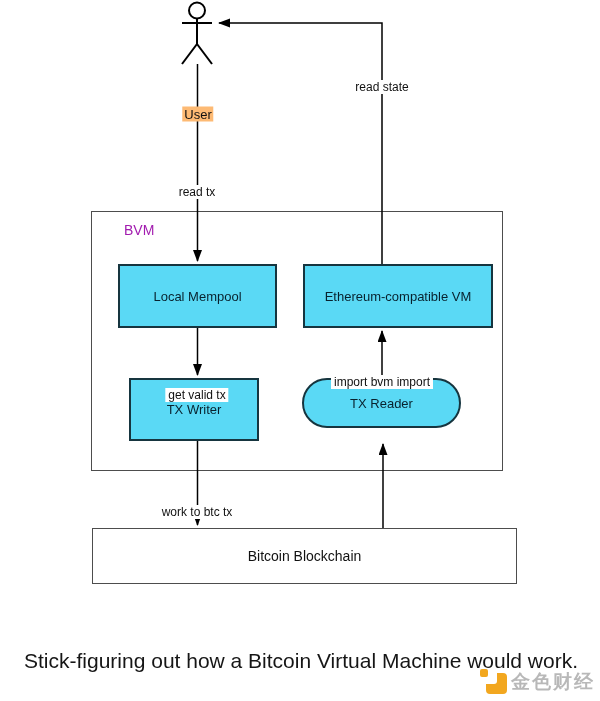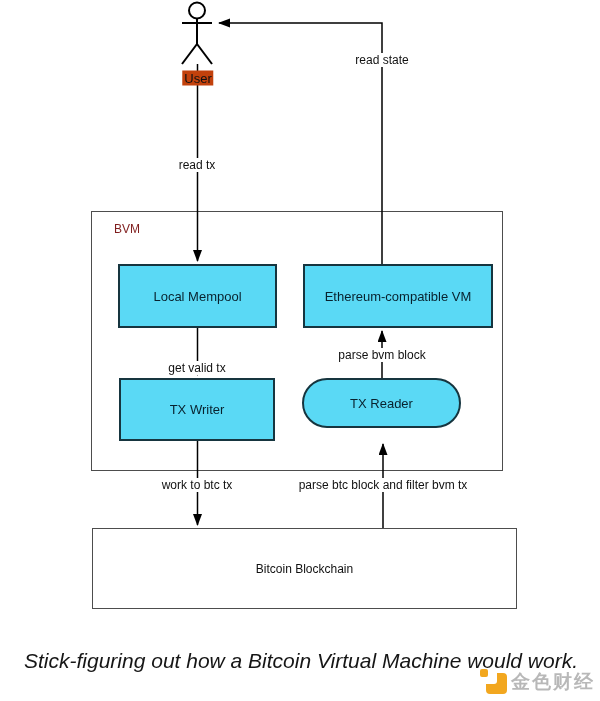--- a/index.html
+++ b/index.html
@@ -16,50 +16,50 @@
     position:relative;width:600px;height:701px;background:#ffffff;overflow:hidden;
     font-family:"Liberation Sans", sans-serif;color:var(--text);
   }
   .layer{position:absolute;left:0;top:0;}
   
   .container-box{
     position:absolute;left:91px;top:211px;width:412px;height:260px;
     border:1px solid var(--container-border);background:#ffffff;box-sizing:border-box;
   }
   .container-label{
-    position:absolute;left:114px;top:222px;font-size:12px;color:#7f1d1d;
+    position:absolute;left:124px;top:222px;font-size:14px;color:#a21caf;
   }
   
   .node{
     position:absolute;box-sizing:border-box;
     background:var(--node-fill);border:2px solid var(--node-border);
     display:flex;align-items:center;justify-content:center;
     font-size:13px;color:#08222e;text-align:left;
   }
   .node.plain{
     background:#ffffff;border:1px solid var(--container-border);color:#111;
   }
   #node-local-mempool{left:118px;top:264px;width:159px;height:64px;}
   #node-evm{left:303px;top:264px;width:190px;height:64px;}
-  #node-tx-writer{left:119px;top:378px;width:156px;height:63px;}
+  #node-tx-writer{left:129px;top:378px;width:130px;height:63px;}
   #node-tx-reader{left:302px;top:378px;width:159px;height:50px;border-radius:30px;}
-  #node-bitcoin{left:92px;top:528px;width:425px;height:81px;font-size:12px;}
+  #node-bitcoin{left:92px;top:528px;width:425px;height:56px;font-size:14px;}
   
   .edge-label{
     position:absolute;transform:translate(-50%,-50%);
-    background:#ffffff;padding:0 3px;font-size:12px;color:#111;white-space:nowrap;
+    background:#ffffff;padding:0 3px;font-size:12px;color:#111;white-space:nowrap;margin-top:27px;
   }
   .actor-label{
     position:absolute;transform:translate(-50%,-50%);
-    background:#c2410c;padding:0 2px;font-size:13px;color:#111;white-space:nowrap;
+    background:#fdba74;padding:0 2px;font-size:13px;color:#111;white-space:nowrap;margin-top:36px;
   }
   
   .caption{
     position:absolute;left:24px;top:649px;width:566px;
-    font-size:21px;font-style:italic;color:#161616;white-space:nowrap;
+    font-size:21px;color:#161616;white-space:nowrap;
   }
   
   .watermark{position:absolute;left:480px;top:668px;width:118px;height:30px;text-align:center;}
   .wm-logo{position:absolute;left:0;top:1px;width:27px;height:26px;}
   .wm-logo-main{
     position:absolute;left:6px;top:4px;width:21px;height:21px;
     background:var(--wm-orange);border-radius:4px;
   }
   .wm-logo-cut{
     position:absolute;left:6px;top:4px;width:11px;height:11px;
@@ -119,23 +119,22 @@
   <div class="node" id="node-evm">Ethereum-compatible VM</div>
   <div class="node" id="node-tx-writer">TX Writer</div>
   <div class="node" id="node-tx-reader">TX Reader</div>
   <div class="node plain" id="node-bitcoin">Bitcoin Blockchain</div>
 
   <div class="actor-label" style="left:198px;top:78px;">User</div>
 
   <div class="edge-label" style="left:197px;top:165px;">read tx</div>
   <div class="edge-label" style="left:382px;top:60px;">read state</div>
   <div class="edge-label" style="left:197px;top:368px;text-align:right;">get valid tx</div>
-  <div class="edge-label" style="left:382px;top:355px;">parse bvm block</div>
+  <div class="edge-label" style="left:382px;top:355px;">import bvm import</div>
   <div class="edge-label" style="left:197px;top:485px;">work to btc tx</div>
-  <div class="edge-label" style="left:383px;top:485px;">parse btc block and filter bvm tx</div>
 
   <div class="caption">Stick-figuring out how a Bitcoin Virtual Machine would work.</div>
 
   <div class="watermark">
     <div class="wm-logo">
       <div class="wm-logo-main"></div>
       <div class="wm-logo-cut"></div>
       <div class="wm-logo-dot"></div>
     </div>
     <div class="wm-text">金色财经</div>

